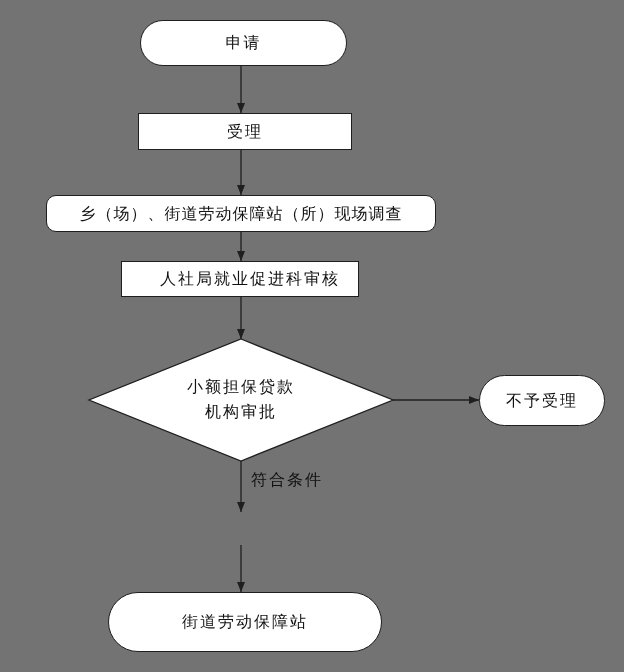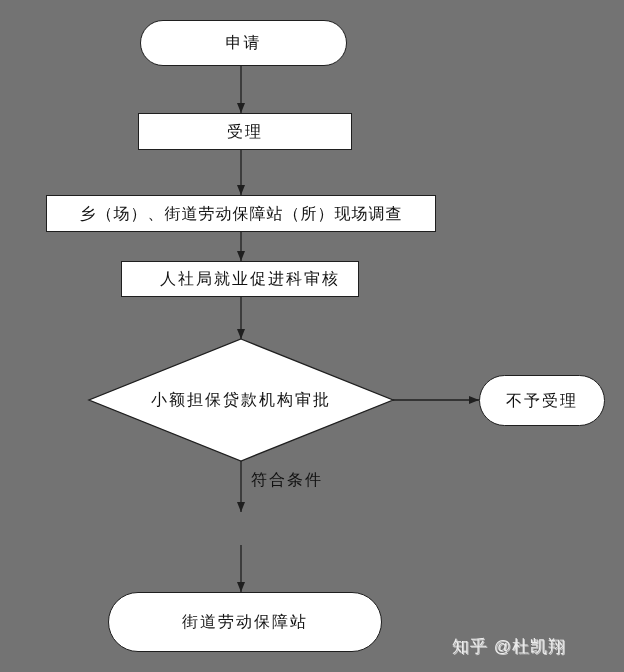--- a/index.html
+++ b/index.html
@@ -29,31 +29,31 @@
     background: #ffffff;
     border: 1.3px solid #1f1f1f;
     color: #111111;
     font-size: 16px;
     letter-spacing: 2px;
     line-height: 1.35;
   }
   .stadium { border-radius: 999px; }
   .node-apply   { left: 140px; top: 20px;  width: 207px; height: 46px; }
   .node-accept  { left: 138px; top: 113px; width: 214px; height: 37px; }
-  .node-survey  { left: 46px;  top: 195px; width: 390px; height: 37px; letter-spacing: 1px; }
+  .node-survey  { left: 46px;  top: 195px; width: 390px; height: 37px; letter-spacing: 1px; border-radius: 10px; }
   .node-review  { left: 121px; top: 261px; width: 238px; height: 36px; padding-left: 20px; }
   .node-credit  { left: 125px; top: 512px; width: 238px; height: 33px; }
   .node-loan    { left: 108px; top: 592px; width: 274px; height: 60px; }
   .node-reject  { left: 479px; top: 375px; width: 126px; height: 51px; }
   .diamond-text {
     position: absolute;
     left: 131px; top: 375px;
     width: 220px; height: 50px;
     display: flex;
-    flex-direction: row;
+    flex-direction: column;
     align-items: center;
     justify-content: center;
     text-align: center;
     color: #111111;
     font-size: 16px;
     letter-spacing: 2px;
     line-height: 1.55;
   }
   .edge-label {
     position: absolute;
@@ -123,15 +123,14 @@
     <span>不予受理</span>
   </div>
 
   <div class="edge-label label-yes">符合条件</div>
 
 
   <div class="node stadium node-loan">
     <span>街道劳动保障站</span>
   </div>
 
-  <div class="watermark">知乎 @杜凯翔</div>
 
 </div>
 
 </body></html>

